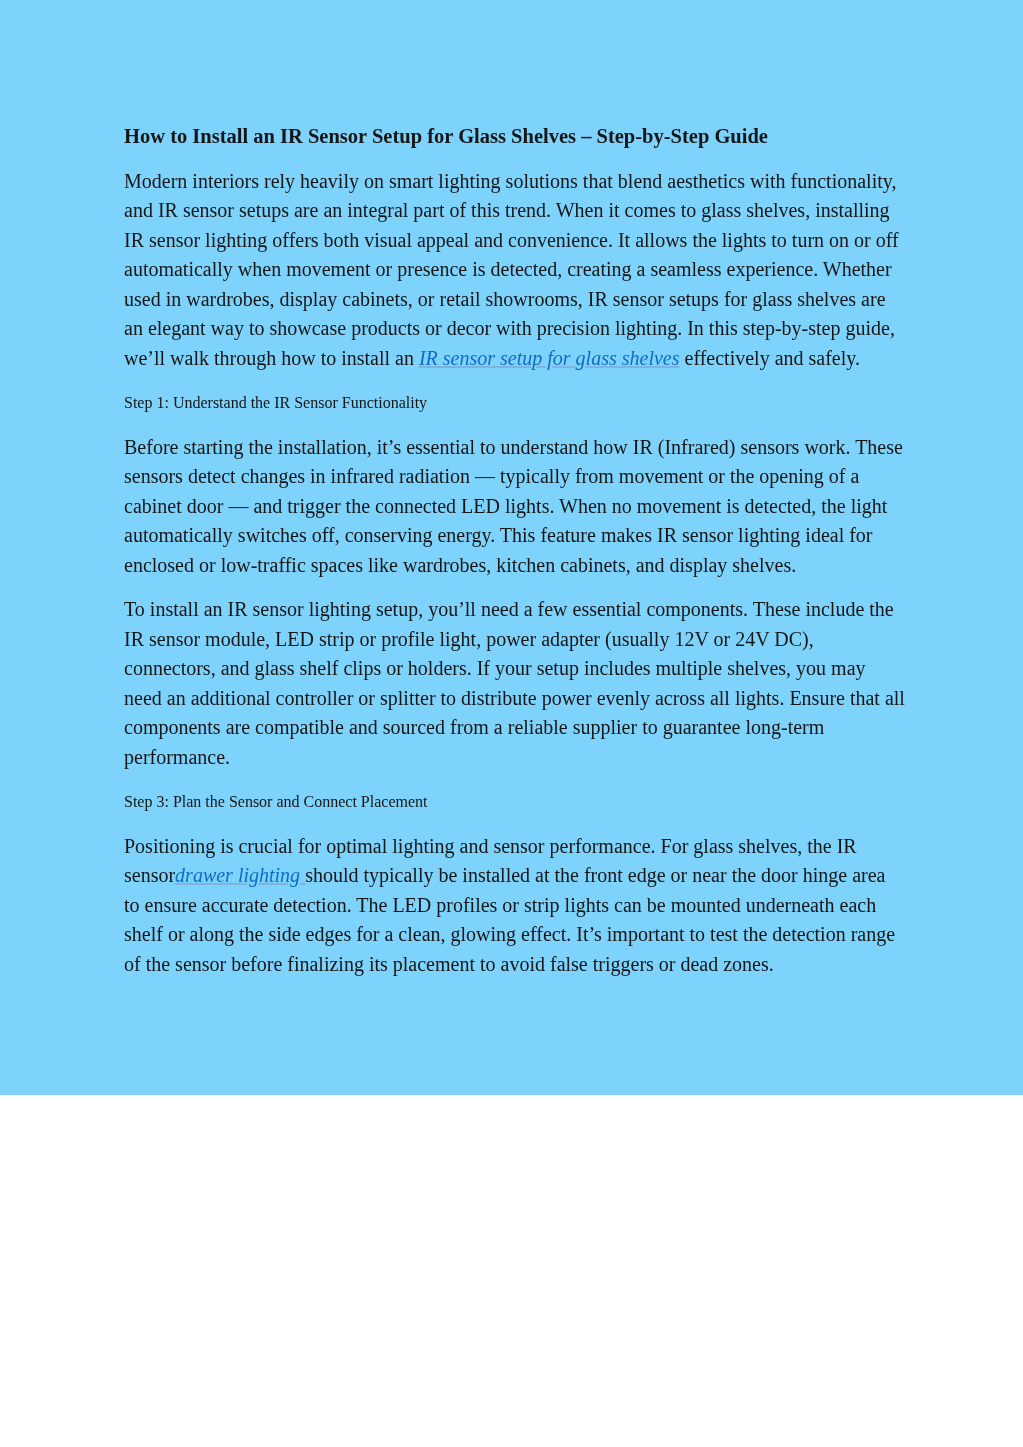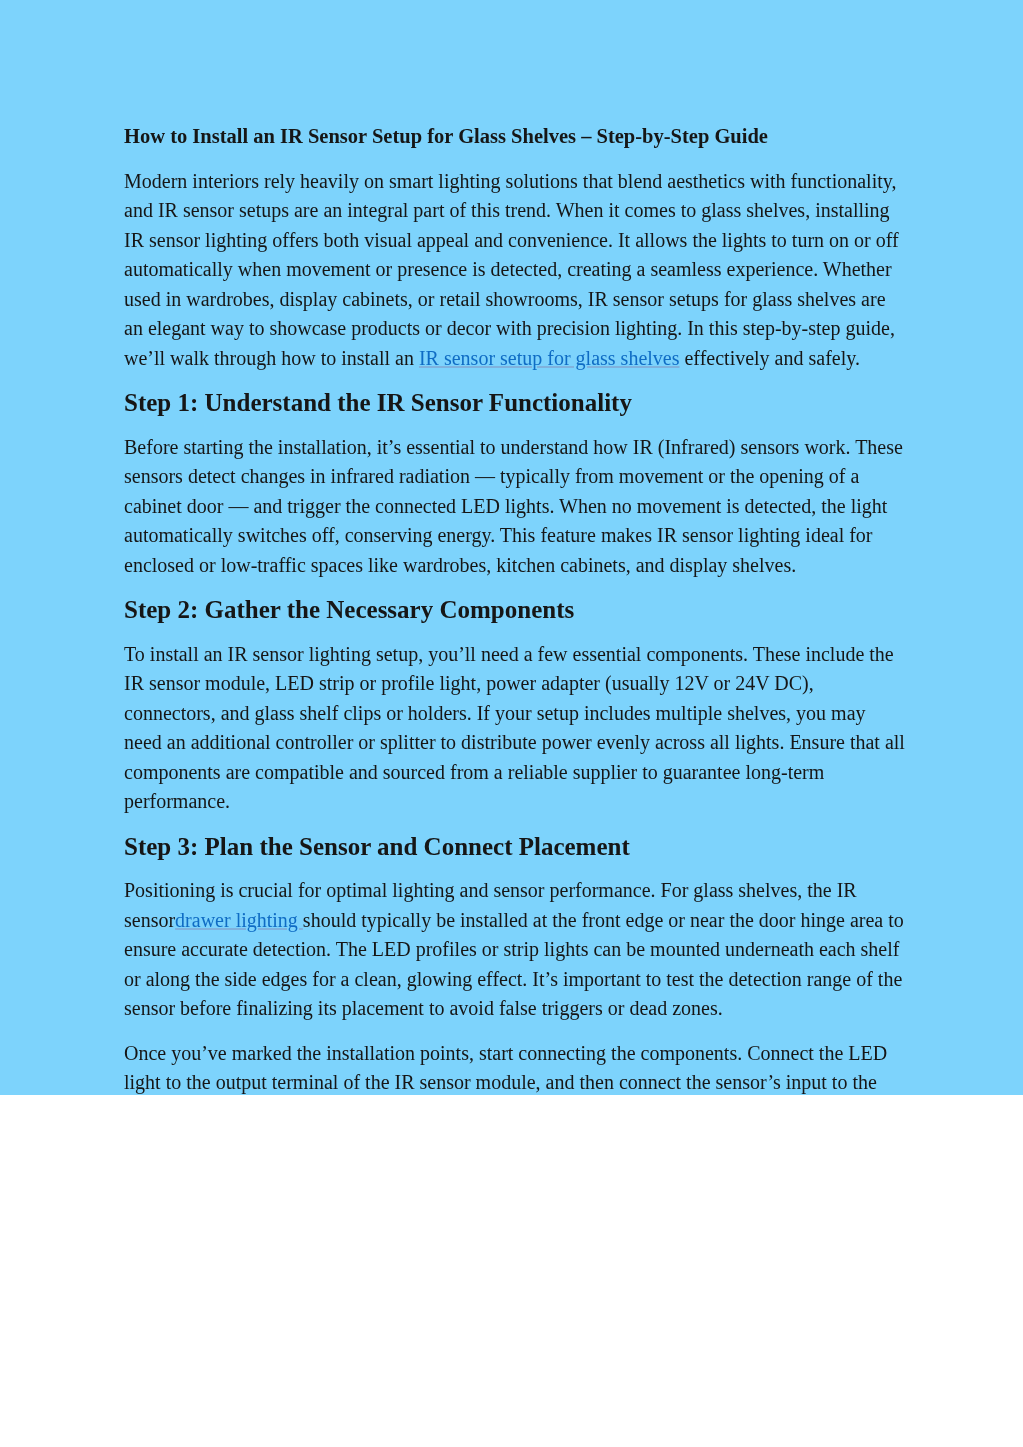--- a/index.html
+++ b/index.html
@@ -25,54 +25,53 @@
     color: #161616;
     text-align: left;
   }
   .doc-title {
     font-size: 20.5px;
     font-weight: bold;
     margin: 0 0 15px 0;
     line-height: 29.5px;
   }
   .doc-heading {
-    font-size: 25px;
-    font-weight: bold;
+    font-size: 16px;
+    font-weight: normal;
     margin: 0 0 15px 0;
     line-height: 29.5px;
   }
   .doc-para {
     margin: 0 0 15px 0;
   }
   a.doc-link {
     color: #0F6CC4;
     text-decoration: underline;
     text-decoration-color: #7FB2DD;
     cursor: pointer;
+    font-style: italic;
   }
 </style>
 </head>
 <body>
 
 <div class="page">
   <div class="content">
 
     <p class="doc-title">How to Install an IR Sensor Setup for Glass Shelves – Step-by-Step Guide</p>
 
     <p class="doc-para"><span>Modern interiors rely heavily on smart lighting solutions that blend aesthetics with functionality, and IR sensor setups are an integral part of this trend. When it comes to glass shelves, installing IR sensor lighting offers both visual appeal and convenience. It allows the lights to turn on or off automatically when movement or presence is detected, creating a seamless experience. Whether used in wardrobes, display cabinets, or retail showrooms, IR sensor setups for glass shelves are an elegant way to showcase products or decor with precision lighting. In this step-by-step guide, we’ll walk through how to install an </span><a class="doc-link">IR sensor setup for glass shelves</a><span> effectively and safely.</span></p>
 
     <p class="doc-heading">Step 1: Understand the IR Sensor Functionality</p>
 
     <p class="doc-para">Before starting the installation, it’s essential to understand how IR (Infrared) sensors work. These sensors detect changes in infrared radiation — typically from movement or the opening of a cabinet door — and trigger the connected LED lights. When no movement is detected, the light automatically switches off, conserving energy. This feature makes IR sensor lighting ideal for enclosed or low-traffic spaces like wardrobes, kitchen cabinets, and display shelves.</p>
 
-    <p class="doc-heading">Step 2: Gather the Necessary Components</p>
 
     <p class="doc-para">To install an IR sensor lighting setup, you’ll need a few essential components. These include the IR sensor module, LED strip or profile light, power adapter (usually 12V or 24V DC), connectors, and glass shelf clips or holders. If your setup includes multiple shelves, you may need an additional controller or splitter to distribute power evenly across all lights. Ensure that all components are compatible and sourced from a reliable supplier to guarantee long-term performance.</p>
 
     <p class="doc-heading">Step 3: Plan the Sensor and Connect Placement</p>
 
     <p class="doc-para"><span>Positioning is crucial for optimal lighting and sensor performance. For glass shelves, the IR sensor</span><a class="doc-link">drawer lighting </a><span>should typically be installed at the front edge or near the door hinge area to ensure accurate detection. The LED profiles or strip lights can be mounted underneath each shelf or along the side edges for a clean, glowing effect. It’s important to test the detection range of the sensor before finalizing its placement to avoid false triggers or dead zones.</span></p>
 
 
-    <p class="doc-para">Once you’ve marked the installation points, start connecting the components. Connect the LED light to the output terminal of the IR sensor module, and then connect the sensor’s input to the power adapter. Double-check polarity markings (+/-</p>
 
   </div>
 </div>
 
 </body></html>

